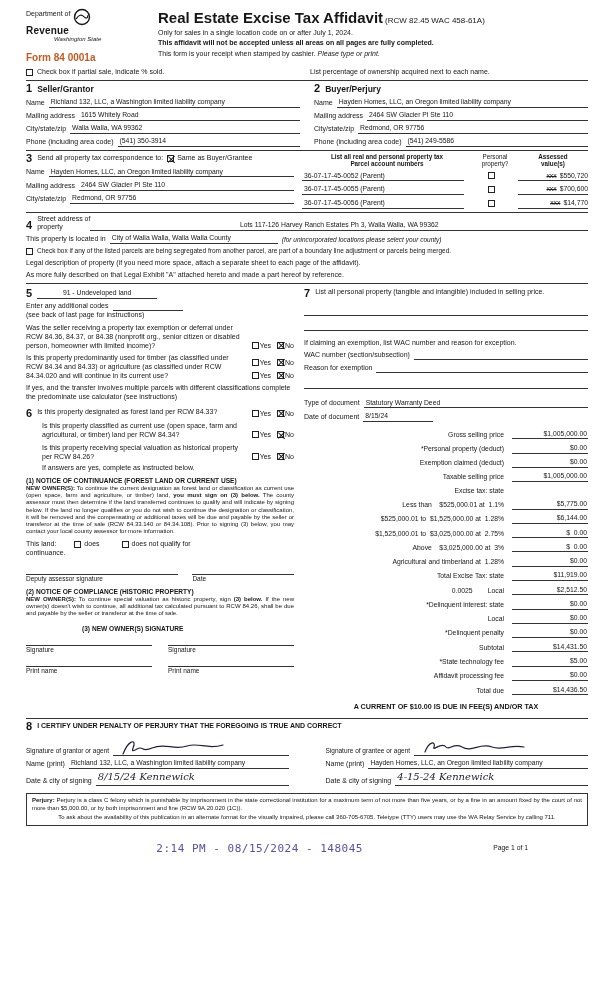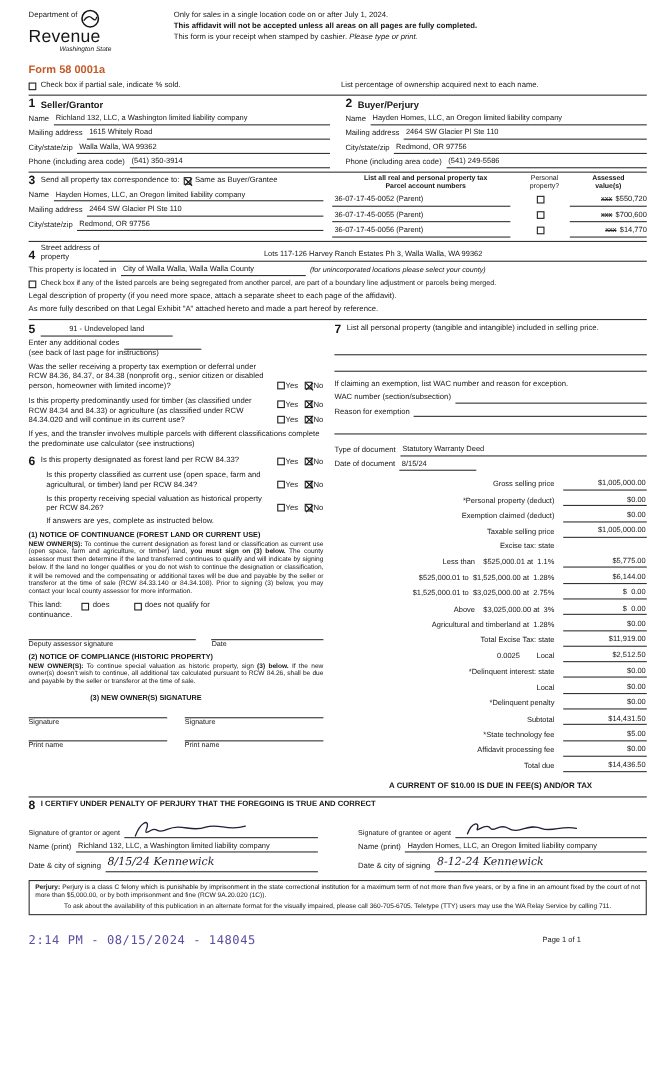--- a/index.html
+++ b/index.html
@@ -5,21 +5,21 @@
   *{margin:0;padding:0;box-sizing:border-box}
   html,body{background:#ffffff}
   .page{width:600px;height:988px;background:#fff;font-family:"Liberation Sans","DejaVu Sans",sans-serif;color:#161616;padding:8px 12px 0 26px;overflow:hidden;font-size:7px;line-height:1.28;position:relative}
   .b{font-weight:bold}.i{font-style:italic}.t65{font-size:6.5px}.t7{font-size:7px}
   .hr{border-top:1px solid #333;margin:3px 0 2px 0}
   
   .header{display:flex}
   .logo-block{width:118px;flex:none}
   .logo-top{display:flex;align-items:flex-start;gap:3px}
   .dept{font-size:7px;margin-top:2px}
-  .rev{font-size:16px;font-weight:normal;letter-spacing:.2px;line-height:1}
+  .rev{font-size:10px;font-weight:bold;letter-spacing:.2px;line-height:1}
   .wa{font-size:6px;font-style:italic;margin-left:28px}
   .formno{font-size:10px;font-weight:bold;color:#c25b28;margin-top:8px}
   .title-block{flex:1;padding-left:14px}
   .title{font-size:15px;font-weight:bold}
   .title-ref{font-size:8px}
   .note{font-size:7px;margin-top:1.5px}
   .psale-row{display:flex;align-items:center;gap:4px;margin-top:4px}
   .pct{margin-left:auto;width:278px}
   
   .cb{display:inline-block;width:7px;height:7px;border:1px solid #222;position:relative;flex:none;background:#fff;vertical-align:-1px}
@@ -77,42 +77,46 @@
   .sig-svg{position:absolute;left:6px;bottom:-3px}
   .hand{font-family:"DejaVu Serif",serif;font-style:italic;font-size:10px;line-height:1;color:#1c1c2e}
   
   .perjury{border:1px solid #333;margin-top:7px;padding:3px 5px;font-size:6px;line-height:1.25}
   .perjury .alt{text-align:center;margin-top:2px}
   .f1{display:flex;margin-top:12px;font-size:6.8px;align-items:center}
   .f1 .rev{margin-left:34px}
   .f1 .space{flex:1;text-align:center}
   .f1 .county{margin-right:64px}
   .f2{display:flex;align-items:center;margin-top:16px}
-  .stamp{flex:1;color:#5a4fa0;font-family:"DejaVu Sans Mono",monospace;font-size:11px;letter-spacing:.5px}
+  .stamp{flex:1;text-align:center;color:#5a4fa0;font-family:"DejaVu Sans Mono",monospace;font-size:11px;letter-spacing:.5px}
   .pageno{margin-right:60px;font-size:6.8px}
 </style>
 </head>
 <body>
 
 <div class="page">
 
   <div class="header">
     <div class="logo-block">
       <div class="logo-top">
         <div class="dept">Department of</div>
         <svg class="logo-circle" width="18" height="18" viewBox="0 0 20 20">
           <circle cx="10" cy="10" r="8.3" fill="none" stroke="#161616" stroke-width="1.6"></circle>
           <path d="M3.5 12 Q8 5.5 12 9.5 T16.5 8" fill="none" stroke="#161616" stroke-width="1.3"></path>
         </svg>
       </div>
       <div class="rev">Revenue</div>
       <div class="wa">Washington State</div>
-      <div class="formno">Form 58 0001a</div>
+      <div class="formno">Form 84 0001a</div>
     </div>
     <div class="title-block">
+      <div class="title-line">
+        <span class="title">Real Estate Excise Tax Affidavit</span>
+        <span class="title-ref">(RCW 82.45 WAC 458-61A)</span>
+      </div>
       <div class="note">Only for sales in a single location code on or after July 1, 2024.</div>
       <div class="note b">This affidavit will not be accepted unless all areas on all pages are fully completed.</div>
       <div class="note"><span>This form is your receipt when stamped by cashier. </span><span class="i">Please type or print.</span></div>
     </div>
   </div>
 
   <div class="psale-row">
     <span class="cb"></span>
     <span class="t7">Check box if partial sale, indicate % sold.</span>
     <span class="pct t7">List percentage of ownership acquired next to each name.</span>
@@ -498,21 +502,21 @@
               <path d="M5 14 C9 3 16 3 14 9 C12 14 22 3 26 9 C29 13 34 4 42 9 C52 15 60 4 72 9 C82 13 90 6 104 9" fill="none" stroke="#20203a" stroke-width="1.2" stroke-linecap="round"></path>
             </svg>
           </span>
         </div>
         <div class="frow">
             <span class="lbl">Name (print)</span>
             <span class="val">Hayden Homes, LLC, an Oregon limited liability company</span>
           </div>
         <div class="frow" style="align-items:flex-end">
             <span class="lbl">Date &amp; city of signing</span>
-            <span class="val hand" style="height:14px">8-12-24  Kennewick</span>
+            <span class="val hand" style="height:14px">4-15-24  Kennewick</span>
           </div>
       </div>
     </div>
   </div>
 
   <div class="perjury">
     <div style="text-align:justify"><span class="b">Perjury:</span><span> Perjury is a class C felony which is punishable by imprisonment in the state correctional institution for a maximum term of not more than five years, or by a fine in an amount fixed by the court of not more than $5,000.00, or by both imprisonment and fine (RCW 9A.20.020 (1C)).</span></div>
     <div class="alt">To ask about the availability of this publication in an alternate format for the visually impaired, please call 360-705-6705. Teletype (TTY) users may use the WA Relay Service by calling 711.</div>
   </div>
 

